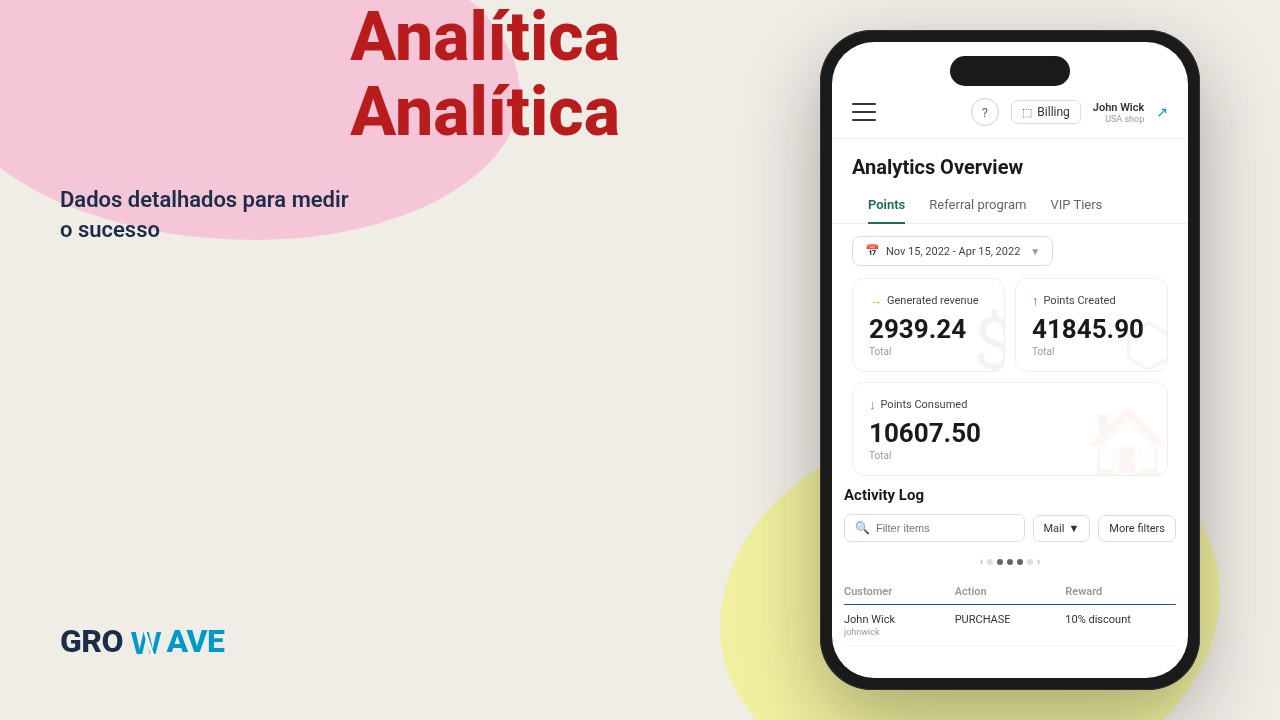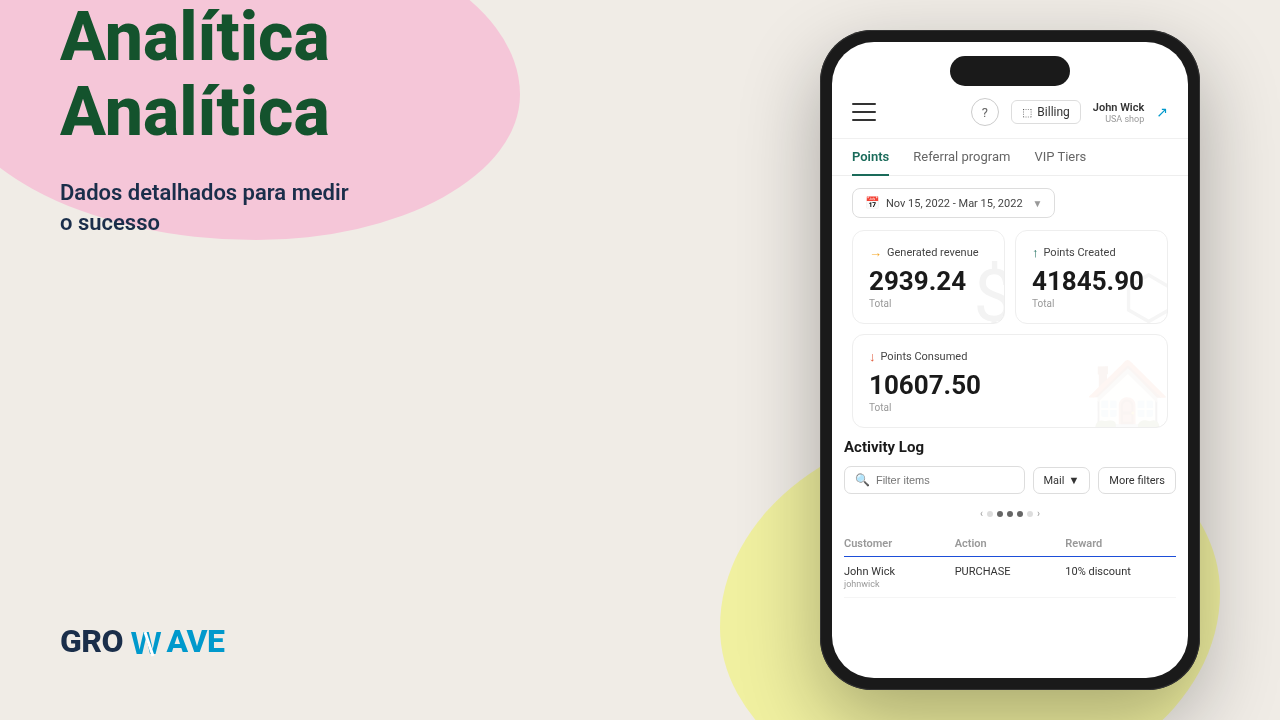--- a/index.html
+++ b/index.html
@@ -45,23 +45,24 @@
       height: 720px;
       display: flex;
       flex-direction: column;
       justify-content: center;
       z-index: 1;
     }
 
     .main-title {
       font-size: 68px;
       font-weight: 800;
-      color: #14532d;
+      color: #b91c1c;
       line-height: 1.1;
-      margin-bottom: 28px;
+      margin-bottom: 35px;
+      text-align: right;
     }
 
     .subtitle {
       font-size: 22px;
       font-weight: 600;
       color: #1a2e4a;
       line-height: 1.4;
       margin-bottom: auto;
     }
 
@@ -239,20 +240,21 @@
       color: #666;
       cursor: pointer;
       border-bottom: 2px solid transparent;
       margin-bottom: -1px;
     }
 
     .tab-item.active {
       color: #1a6b5a;
       border-bottom-color: #1a6b5a;
       font-weight: 600;
+      margin-left: 16px;
     }
 
     
     .date-filter {
       margin: 12px 20px;
       display: flex;
       align-items: center;
       gap: 6px;
       padding: 7px 12px;
       border: 1px solid #ddd;
@@ -535,36 +537,39 @@
             <span class="billing-icon">⬚</span>
             <span>Billing</span>
           </div>
           <div class="user-info">
             <span class="user-name">John Wick</span>
             <span class="user-shop">USA shop</span>
           </div>
           <div class="external-icon">↗</div>
         </div>
 
+        <div class="page-title-section">
+          <div class="page-title">Analytics Overview</div>
+        </div>
 
         <div class="tabs-container">
           <div class="tab-item active">
             <span>Points</span>
           </div>
           <div class="tab-item">
             <span>Referral program</span>
           </div>
           <div class="tab-item">
             <span>VIP Tiers</span>
           </div>
         </div>
 
         <div class="date-filter">
           <span class="date-icon">📅</span>
-          <span>Nov 15, 2022 - Mar 15, 2022</span>
+          <span>Nov 15, 2022 - Apr 15, 2022</span>
           <span class="date-chevron">▼</span>
         </div>
 
         <div class="stats-grid">
 
           <div class="stat-card">
             <div class="stat-label">
               <span class="stat-arrow-right">→</span>
               <span>Generated revenue</span>
             </div>

